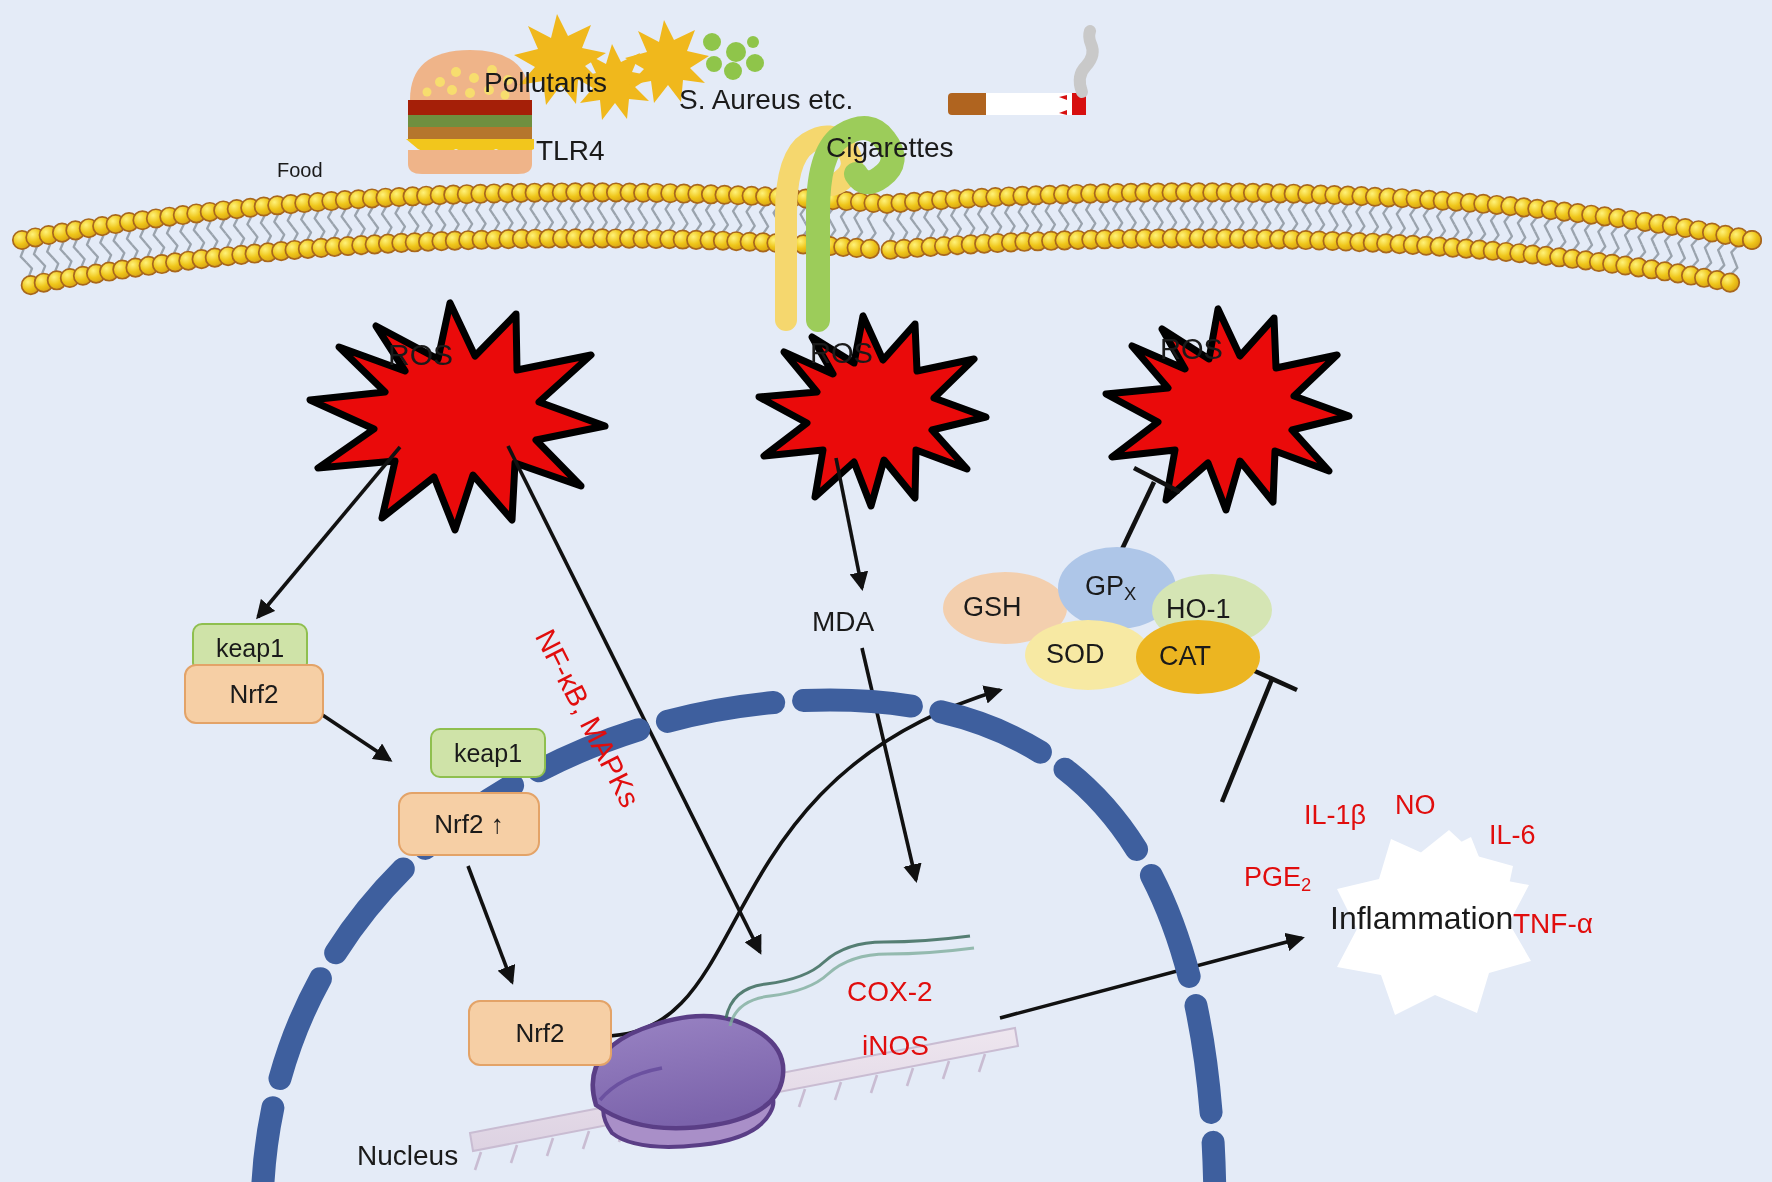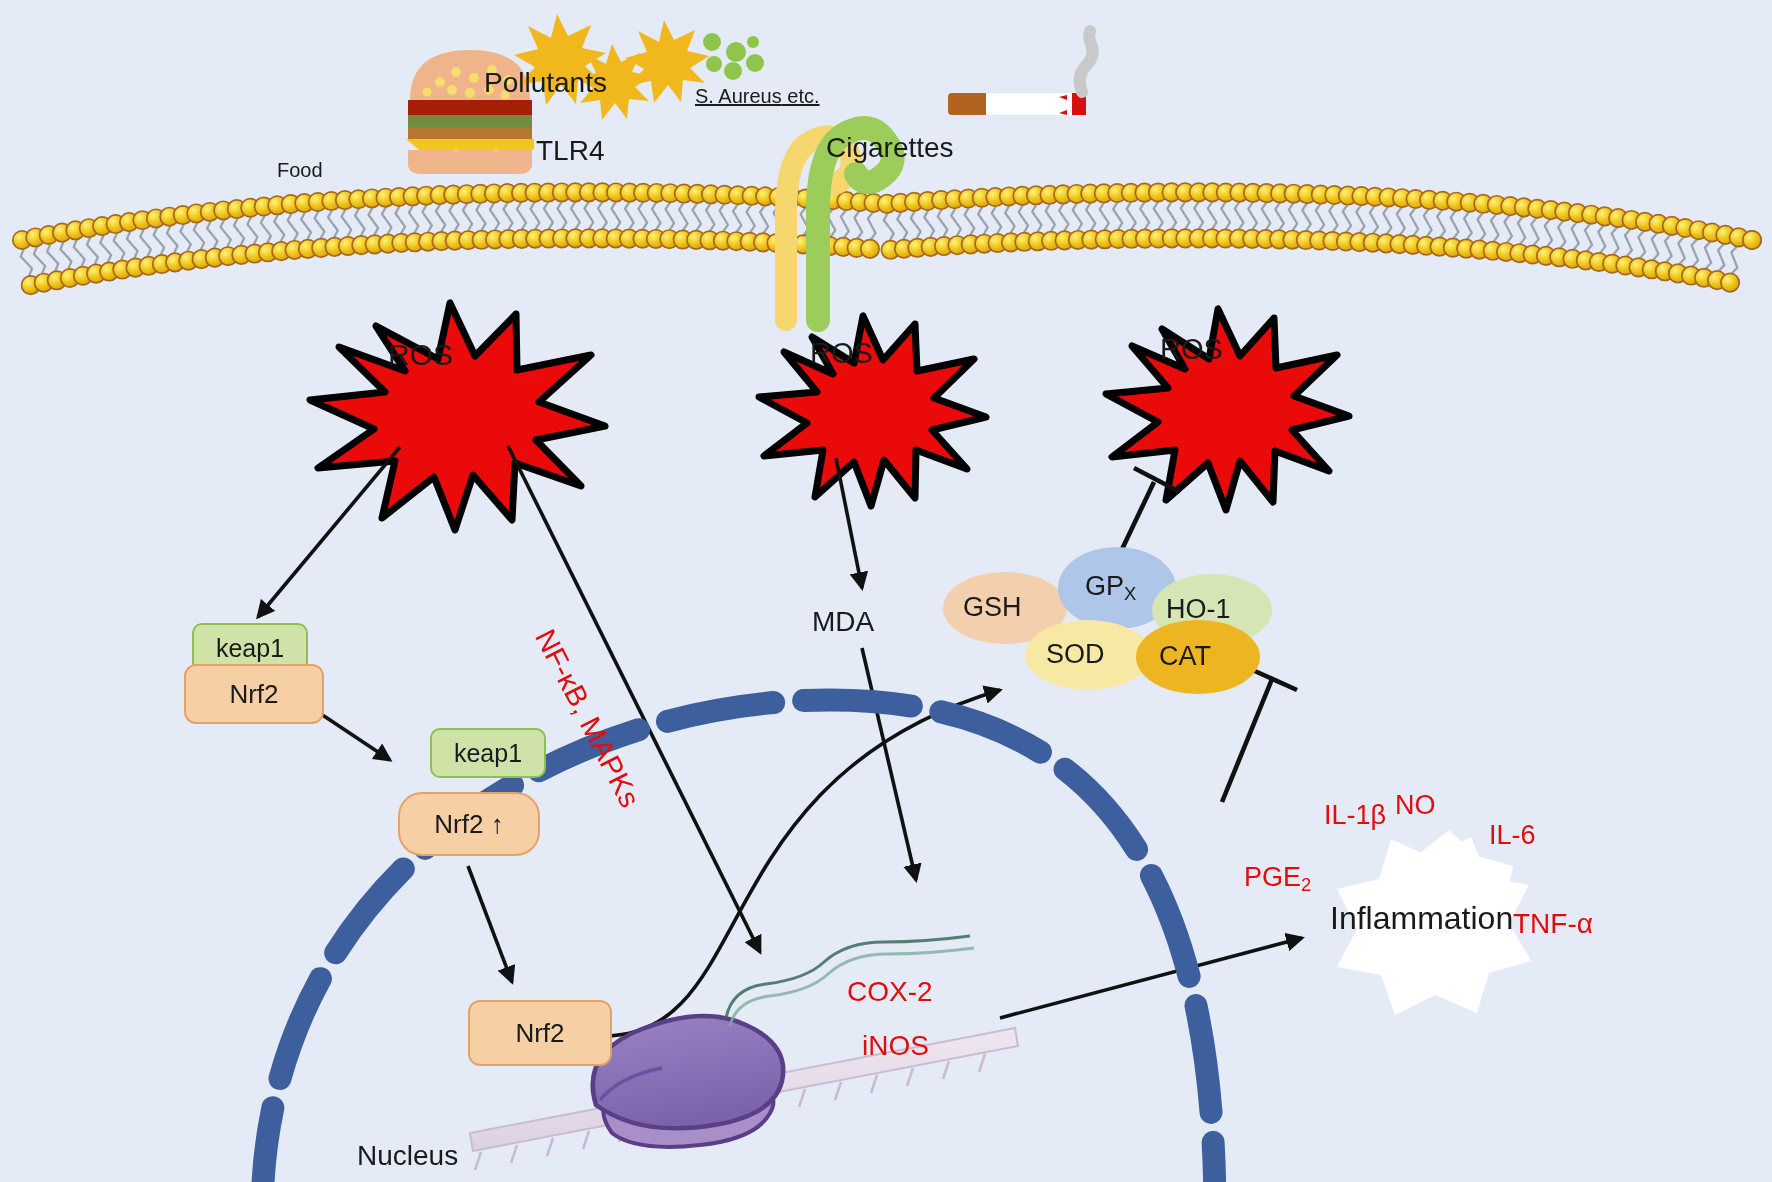--- a/index.html
+++ b/index.html
@@ -714,21 +714,21 @@
                M1385 866 z" fill="#ffffff"></path>
       <path d="M1337 889
                l42 -10 l12 -40 l40 18 l40 -20 l16 40 l42 8 l-20 38 l22 38 l-42 12 l-12 40 l-42 -18 l-40 20 l-14 -40 l-44 -8 l20 -38 z" fill="#ffffff"></path>
     </g>
   </svg>
 
   <div class="lbl" style="left:277px;top:124px;font-size:20px;margin-top:36px;">Food</div>
 
   <div class="lbl" style="left:472px;top:69px;font-size:28px;margin-left:12px;">Pollutants</div>
 
-  <div class="lbl" style="left:695px;top:86px;font-size:20px;text-decoration:underline;">
+  <div class="lbl" style="left:679px;top:86px;font-size:28px;">
     <span class="ital">S. Aureus</span><span> etc.</span>
   </div>
 
   <div class="lbl" style="left:826px;top:134px;font-size:28px;">Cigarettes</div>
 
   <div class="lbl" style="left:536px;top:137px;font-size:28px;">TLR4</div>
 
   <div class="lbl" style="left:388px;top:340px;font-size:30px;">ROS</div>
   <div class="lbl" style="left:810px;top:339px;font-size:29px;">ROS</div>
   <div class="lbl" style="left:1160px;top:335px;font-size:29px;">ROS</div>
@@ -745,21 +745,21 @@
   <div style="position:absolute;left:184px;top:664px;width:136px;height:56px;border-radius:12px;
               background:#f6cfa5;border:2.5px solid #e3a368;display:flex;align-items:center;justify-content:center;">
     <span style="font-size:26px;color:#1a1a1a;">Nrf2</span>
   </div>
 
   <div style="position:absolute;left:430px;top:728px;width:112px;height:46px;border-radius:10px;
               background:#cfe3a8;border:2.5px solid #8fbf4f;display:flex;align-items:center;justify-content:center;">
     <span style="font-size:25px;color:#1a1a1a;">keap1</span>
   </div>
 
-  <div style="position:absolute;left:398px;top:792px;width:138px;height:60px;border-radius:24px;
+  <div style="position:absolute;left:398px;top:792px;width:138px;height:60px;border-radius:14px;
               background:#f6cfa5;border:2.5px solid #e3a368;display:flex;align-items:center;justify-content:center;">
     <span style="font-size:26px;color:#1a1a1a;">Nrf2 ↑</span>
   </div>
 
   <div style="position:absolute;left:468px;top:1000px;width:140px;height:62px;border-radius:12px;
               background:#f6cfa5;border:2.5px solid #e3a368;display:flex;align-items:center;justify-content:center;">
     <span style="font-size:26px;color:#1a1a1a;">Nrf2</span>
   </div>
 
   <div class="lbl" style="left:963px;top:594px;font-size:27px;">GSH</div>
@@ -774,21 +774,21 @@
 
   <div class="lbl" style="left:1159px;top:643px;font-size:27px;">CAT</div>
 
   <div class="lbl red" style="left:847px;top:978px;font-size:28px;">COX-2</div>
   <div class="lbl red" style="left:862px;top:1032px;font-size:28px;">iNOS</div>
 
   <div class="lbl" style="left:357px;top:1142px;font-size:28px;">Nucleus</div>
 
   <div class="lbl" style="left:1330px;top:902px;font-size:32px;">Inflammation</div>
 
-  <div class="lbl red" style="left:1304px;top:802px;font-size:27px;margin-left:20px;">IL-1β</div>
+  <div class="lbl red" style="left:1304px;top:802px;font-size:27px;">IL-1β</div>
 
   <div class="lbl red" style="left:1395px;top:792px;font-size:27px;">NO</div>
 
   <div class="lbl red" style="left:1489px;top:822px;font-size:27px;">IL-6</div>
 
   <div class="lbl red" style="left:1244px;top:864px;font-size:27px;">
     <span>PGE</span><span class="sub">2</span>
   </div>
 
   <div class="lbl red" style="left:1513px;top:910px;font-size:28px;">TNF-α</div>

